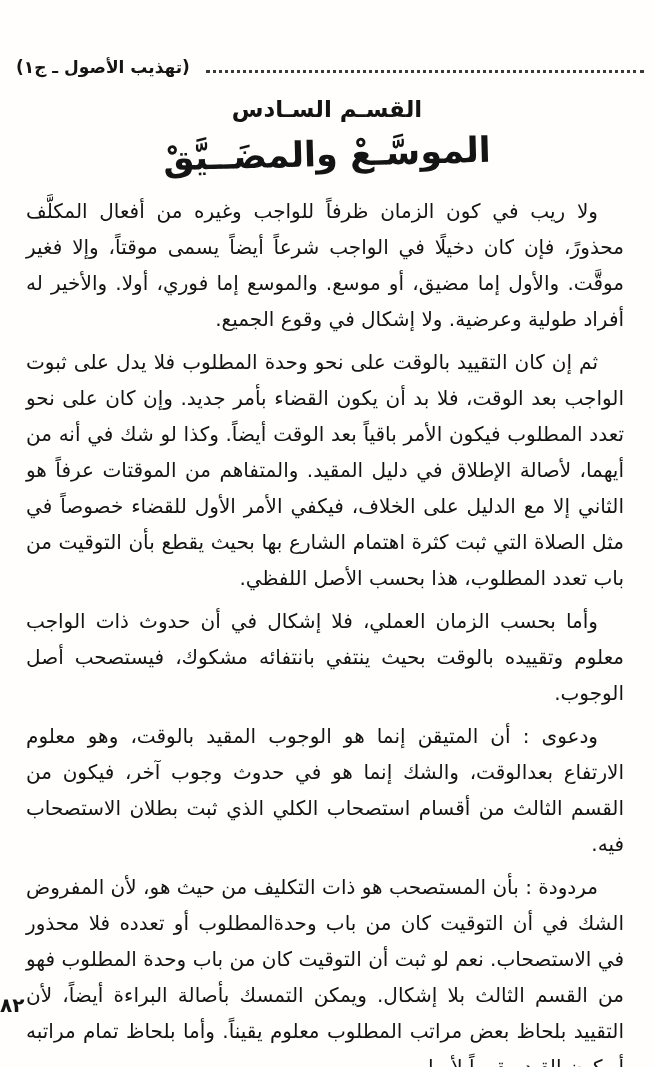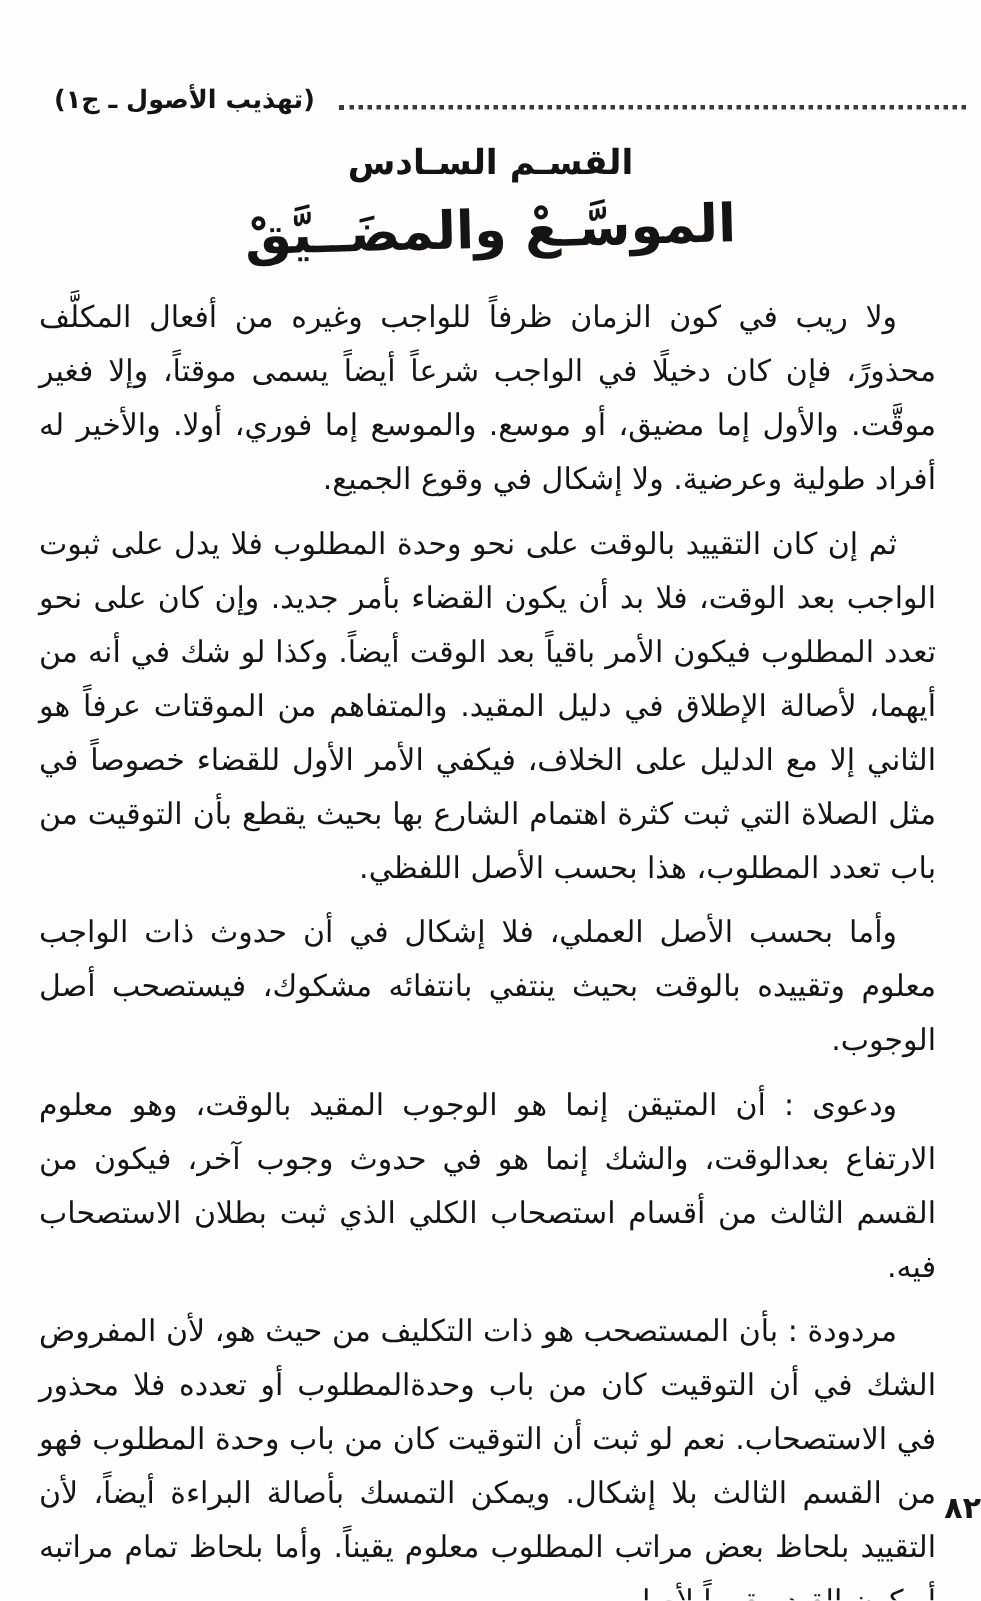--- a/index.html
+++ b/index.html
@@ -17,21 +17,21 @@
     font-family: "DejaVu Sans", sans-serif;
     direction: rtl;
     overflow: hidden;
     box-sizing: border-box;
   }
   
   .header {
     direction: ltr;
     display: flex;
     align-items: flex-end;
-    padding: 50px 10px 0 36px;
+    padding: 50px 10px 0 16px;
     height: 26px;
   }
   .header-title {
     font-size: 17px;
     font-weight: bold;
     white-space: nowrap;
     direction: rtl;
     line-height: 1;
     padding-right: 10px;
   }
@@ -69,21 +69,21 @@
   .body-text p {
     margin: 0 0 7px 0;
     text-indent: 26px; 
   }
   
   .page-number {
     position: absolute;
     bottom: 50px;
     left: 0;
     right: 0;
-    text-align: right;
+    text-align: left;
     font-size: 20px;
     font-weight: bold;
     letter-spacing: 2px;
   }
 </style>
 </head>
 <body>
 
 <div class="page">
 
@@ -92,20 +92,20 @@
     <div class="header-dots"></div>
   </div>
 
   <div class="section-title">القسـم السـادس</div>
 
   <div class="section-subtitle">الموسَّـعْ والمضَــيَّقْ</div>
 
   <div class="body-text">
     <p>ولا ريب في كون الزمان ظرفاً للواجب وغيره من أفعال المكلَّف محذورً، فإن كان دخيلًا في الواجب شرعاً أيضاً يسمى موقتاً، وإلا فغير موقَّت. والأول إما مضيق، أو موسع. والموسع إما فوري، أولا. والأخير له أفراد طولية وعرضية. ولا إشكال في وقوع الجميع.</p>
     <p>ثم إن كان التقييد بالوقت على نحو وحدة المطلوب فلا يدل على ثبوت الواجب بعد الوقت، فلا بد أن يكون القضاء بأمر جديد. وإن كان على نحو تعدد المطلوب فيكون الأمر باقياً بعد الوقت أيضاً. وكذا لو شك في أنه من أيهما، لأصالة الإطلاق في دليل المقيد. والمتفاهم من الموقتات عرفاً هو الثاني إلا مع الدليل على الخلاف، فيكفي الأمر الأول للقضاء خصوصاً في مثل الصلاة التي ثبت كثرة اهتمام الشارع بها بحيث يقطع بأن التوقيت من باب تعدد المطلوب، هذا بحسب الأصل اللفظي.</p>
-    <p>وأما بحسب الأصل العملي، فلا إشكال في أن حدوث ذات الواجب معلوم وتقييده بالوقت بحيث ينتفي بانتفائه مشكوك، فيستصحب أصل الوجوب.</p>
+    <p>وأما بحسب الزمان العملي، فلا إشكال في أن حدوث ذات الواجب معلوم وتقييده بالوقت بحيث ينتفي بانتفائه مشكوك، فيستصحب أصل الوجوب.</p>
     <p>ودعوى : أن المتيقن إنما هو الوجوب المقيد بالوقت، وهو معلوم الارتفاع بعدالوقت، والشك إنما هو في حدوث وجوب آخر، فيكون من القسم الثالث من أقسام استصحاب الكلي الذي ثبت بطلان الاستصحاب فيه.</p>
     <p>مردودة : بأن المستصحب هو ذات التكليف من حيث هو، لأن المفروض الشك في أن التوقيت كان من باب وحدةالمطلوب أو تعدده فلا محذور في الاستصحاب. نعم لو ثبت أن التوقيت كان من باب وحدة المطلوب فهو من القسم الثالث بلا إشكال. ويمكن التمسك بأصالة البراءة أيضاً، لأن التقييد بلحاظ بعض مراتب المطلوب معلوم يقيناً. وأما بلحاظ تمام مراتبه أو كون القيد مقوماً لأصل</p>
   </div>
 
   <div class="page-number">٨٢</div>
 
 </div>
 
 </body></html>

